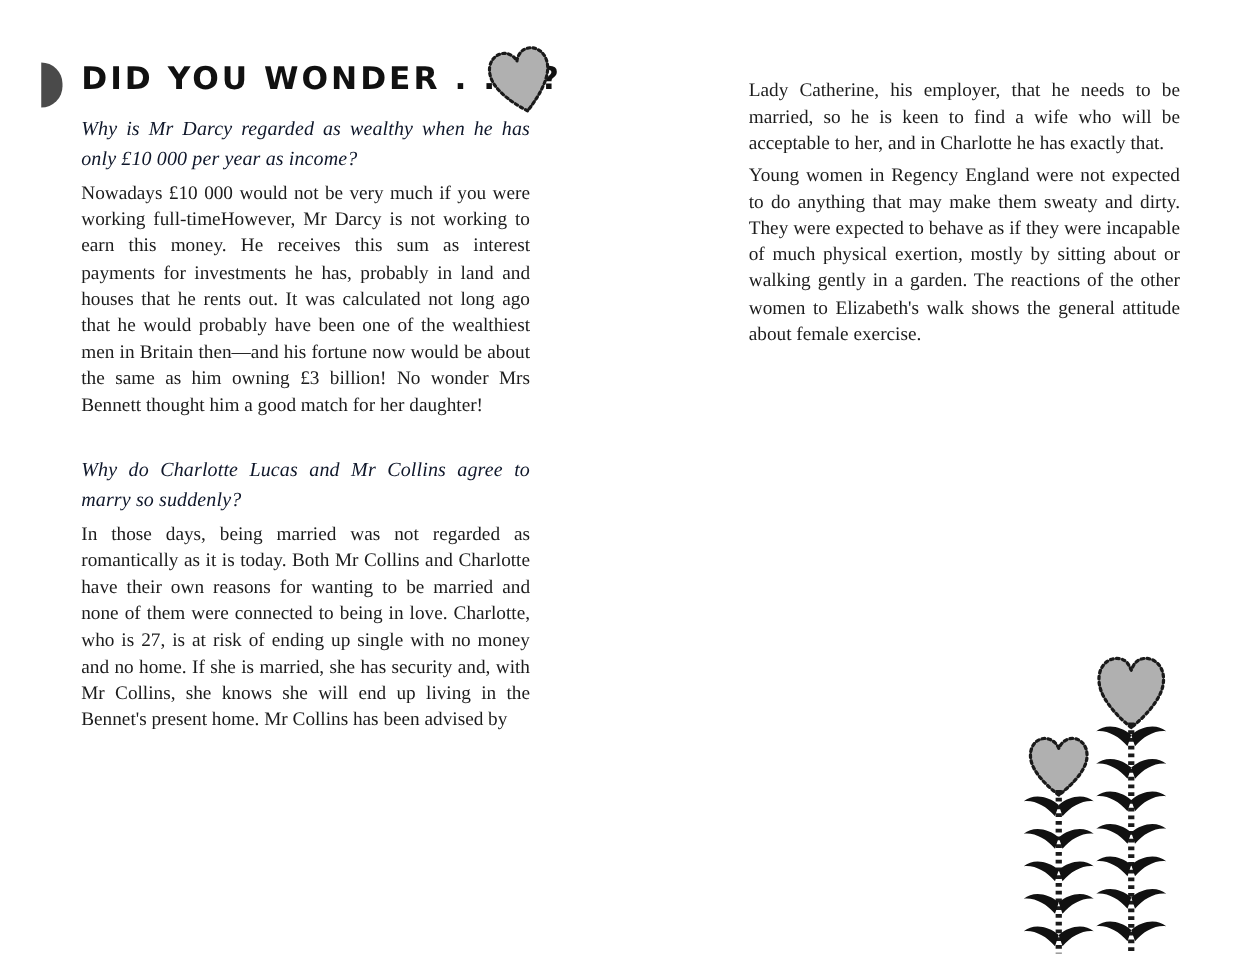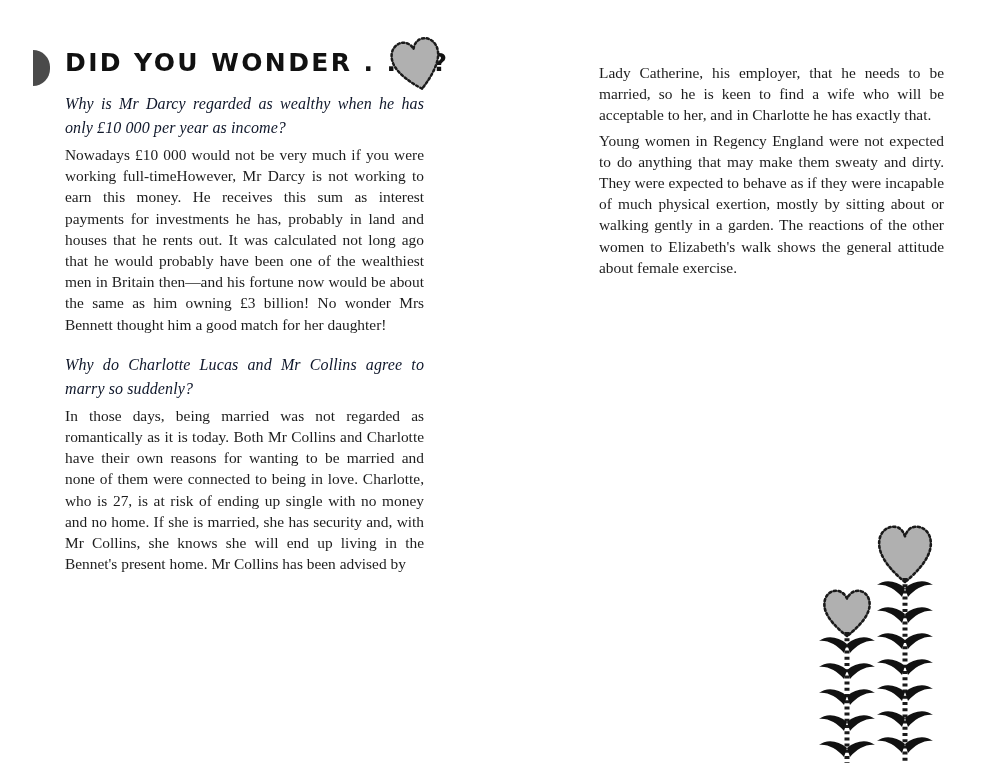--- a/index.html
+++ b/index.html
@@ -90,21 +90,21 @@
     font-family: "Liberation Serif", serif;
     font-size: 15.4px;
     line-height: 21.2px;
     text-align: justify;
     text-align-last: left;
     margin: 0;
     color: #1c1c1c;
   }
 
   .sp-after-heading { margin-top: 4px; }
-  .sp-between-blocks { margin-top: 18px; font-style: italic; }
+  .sp-between-blocks { margin-top: 30px; font-style: italic; }
   .sp-right-gap { margin-top: 42px; }
 
   
   .plants {
     position: absolute;
     left: 806px;
     top: 510px;
     width: 190px;
     height: 253px;
     overflow: hidden;

